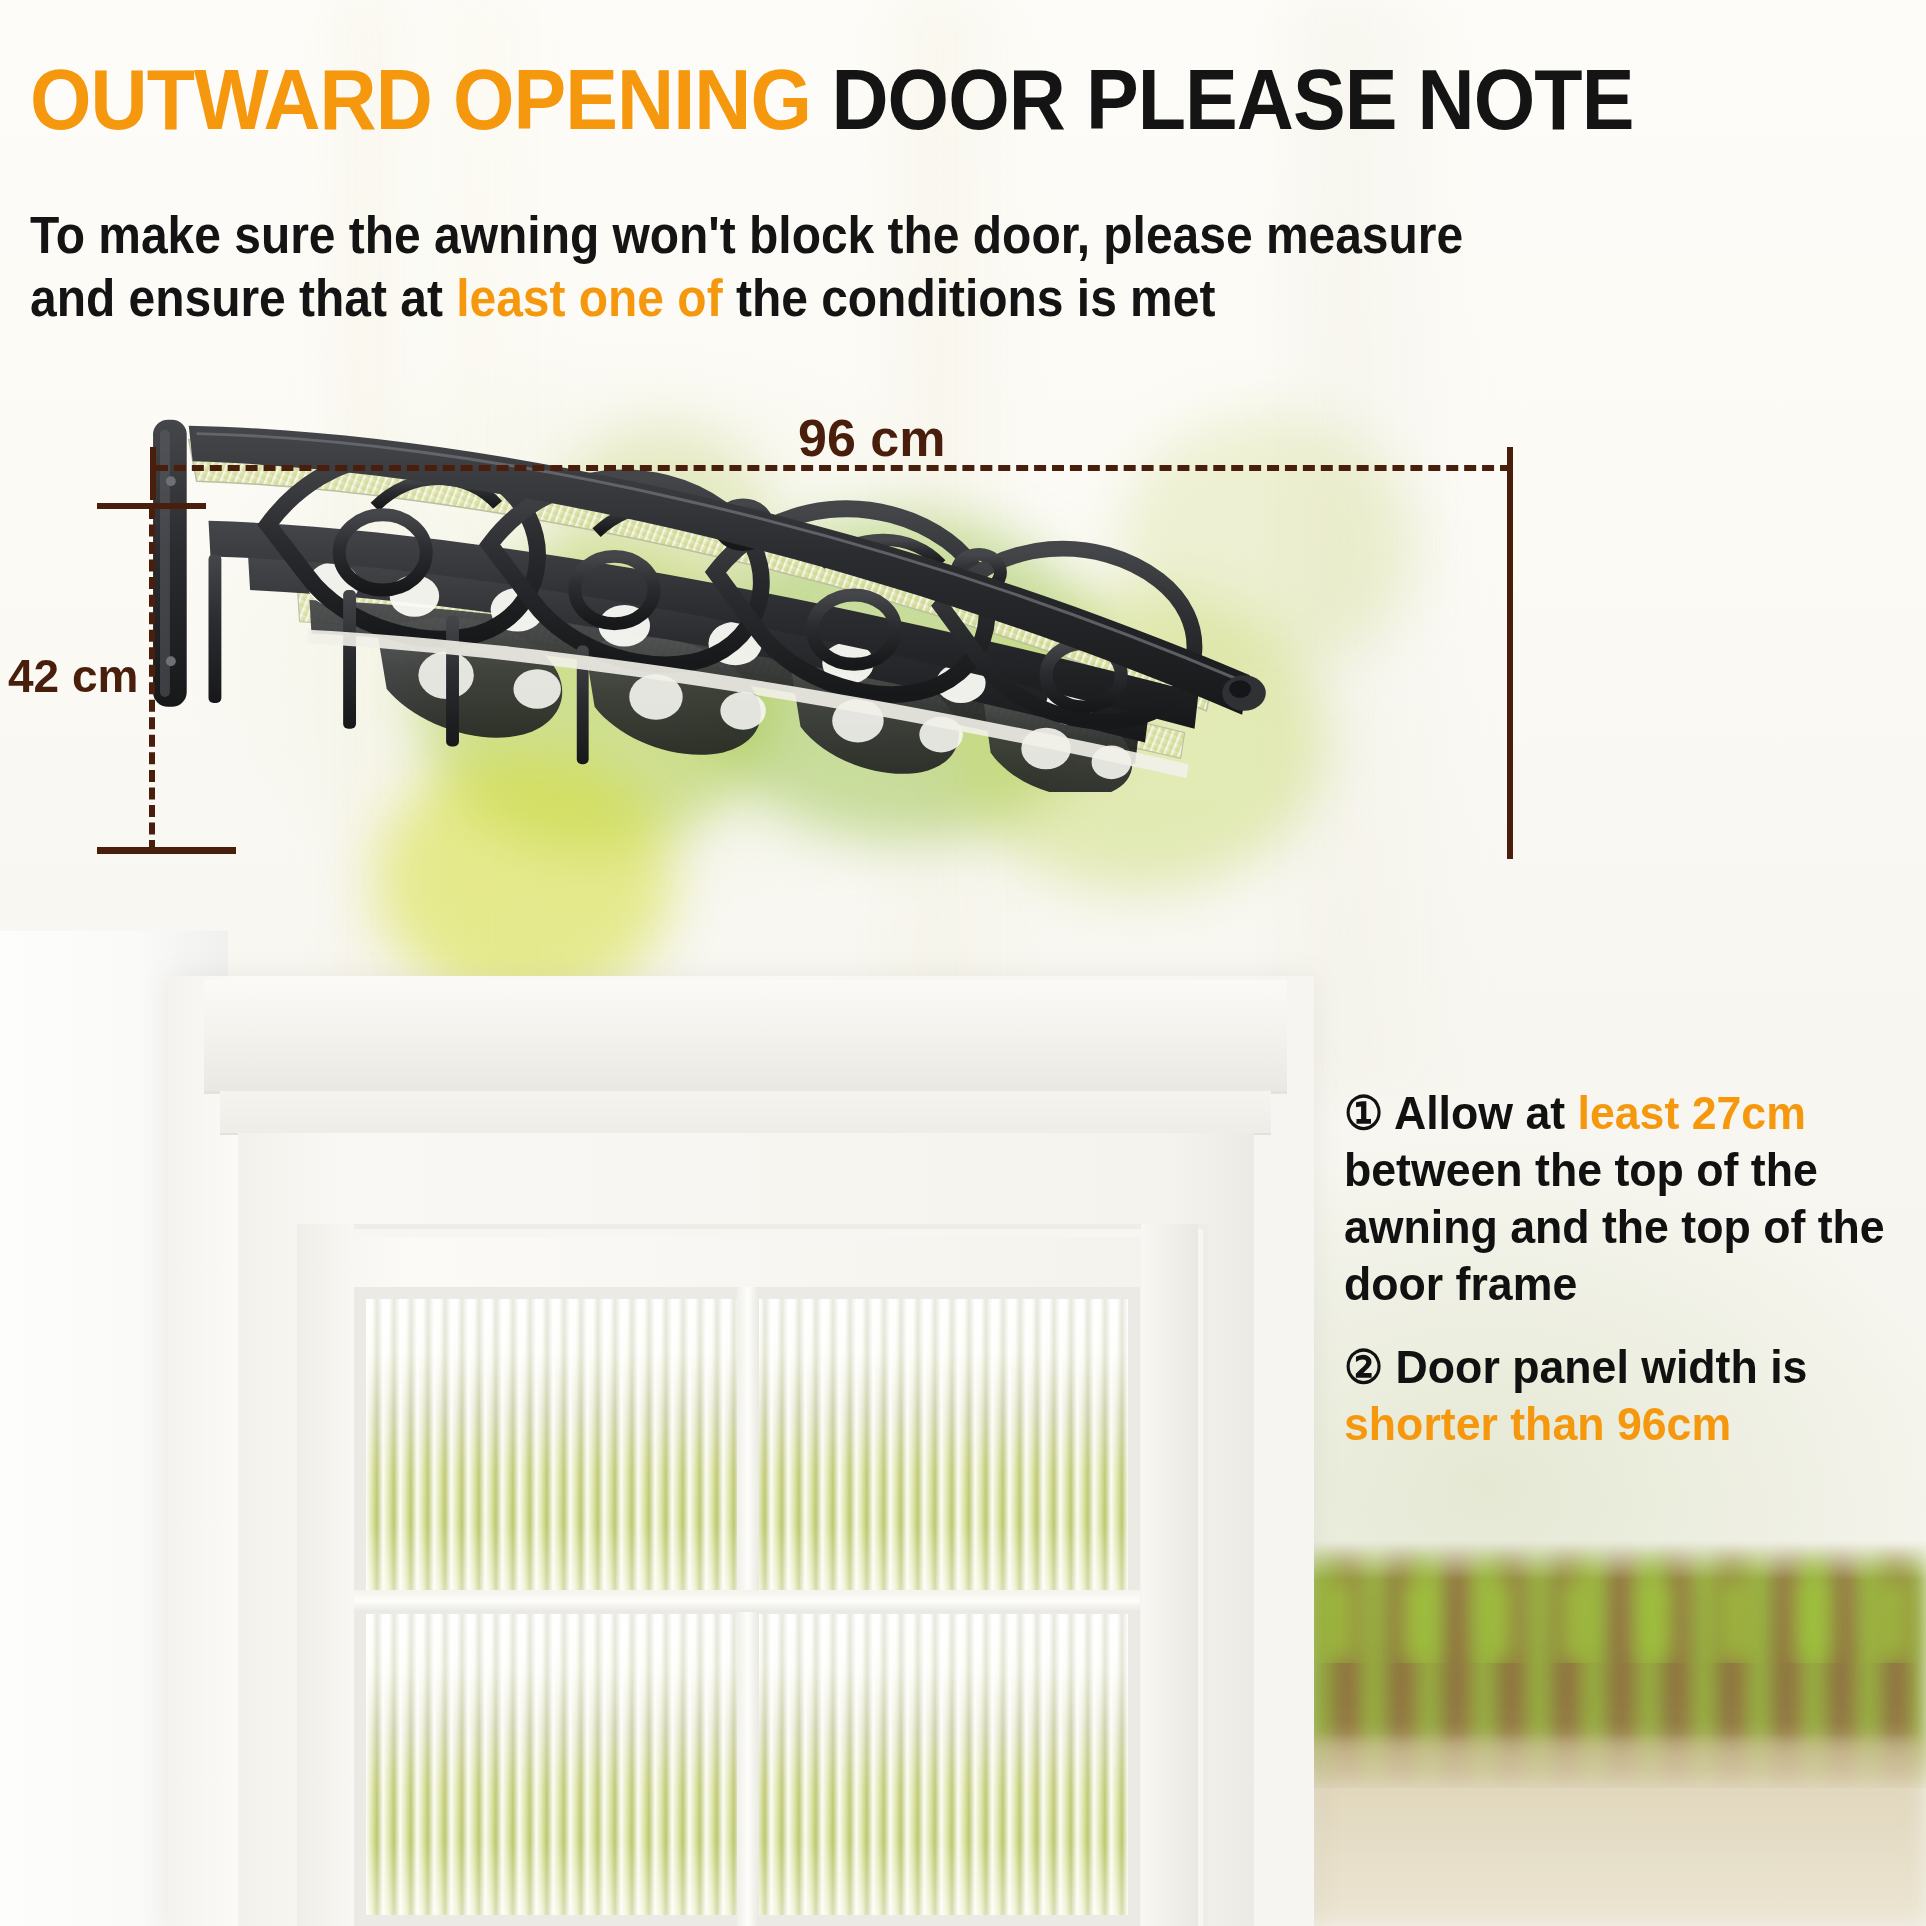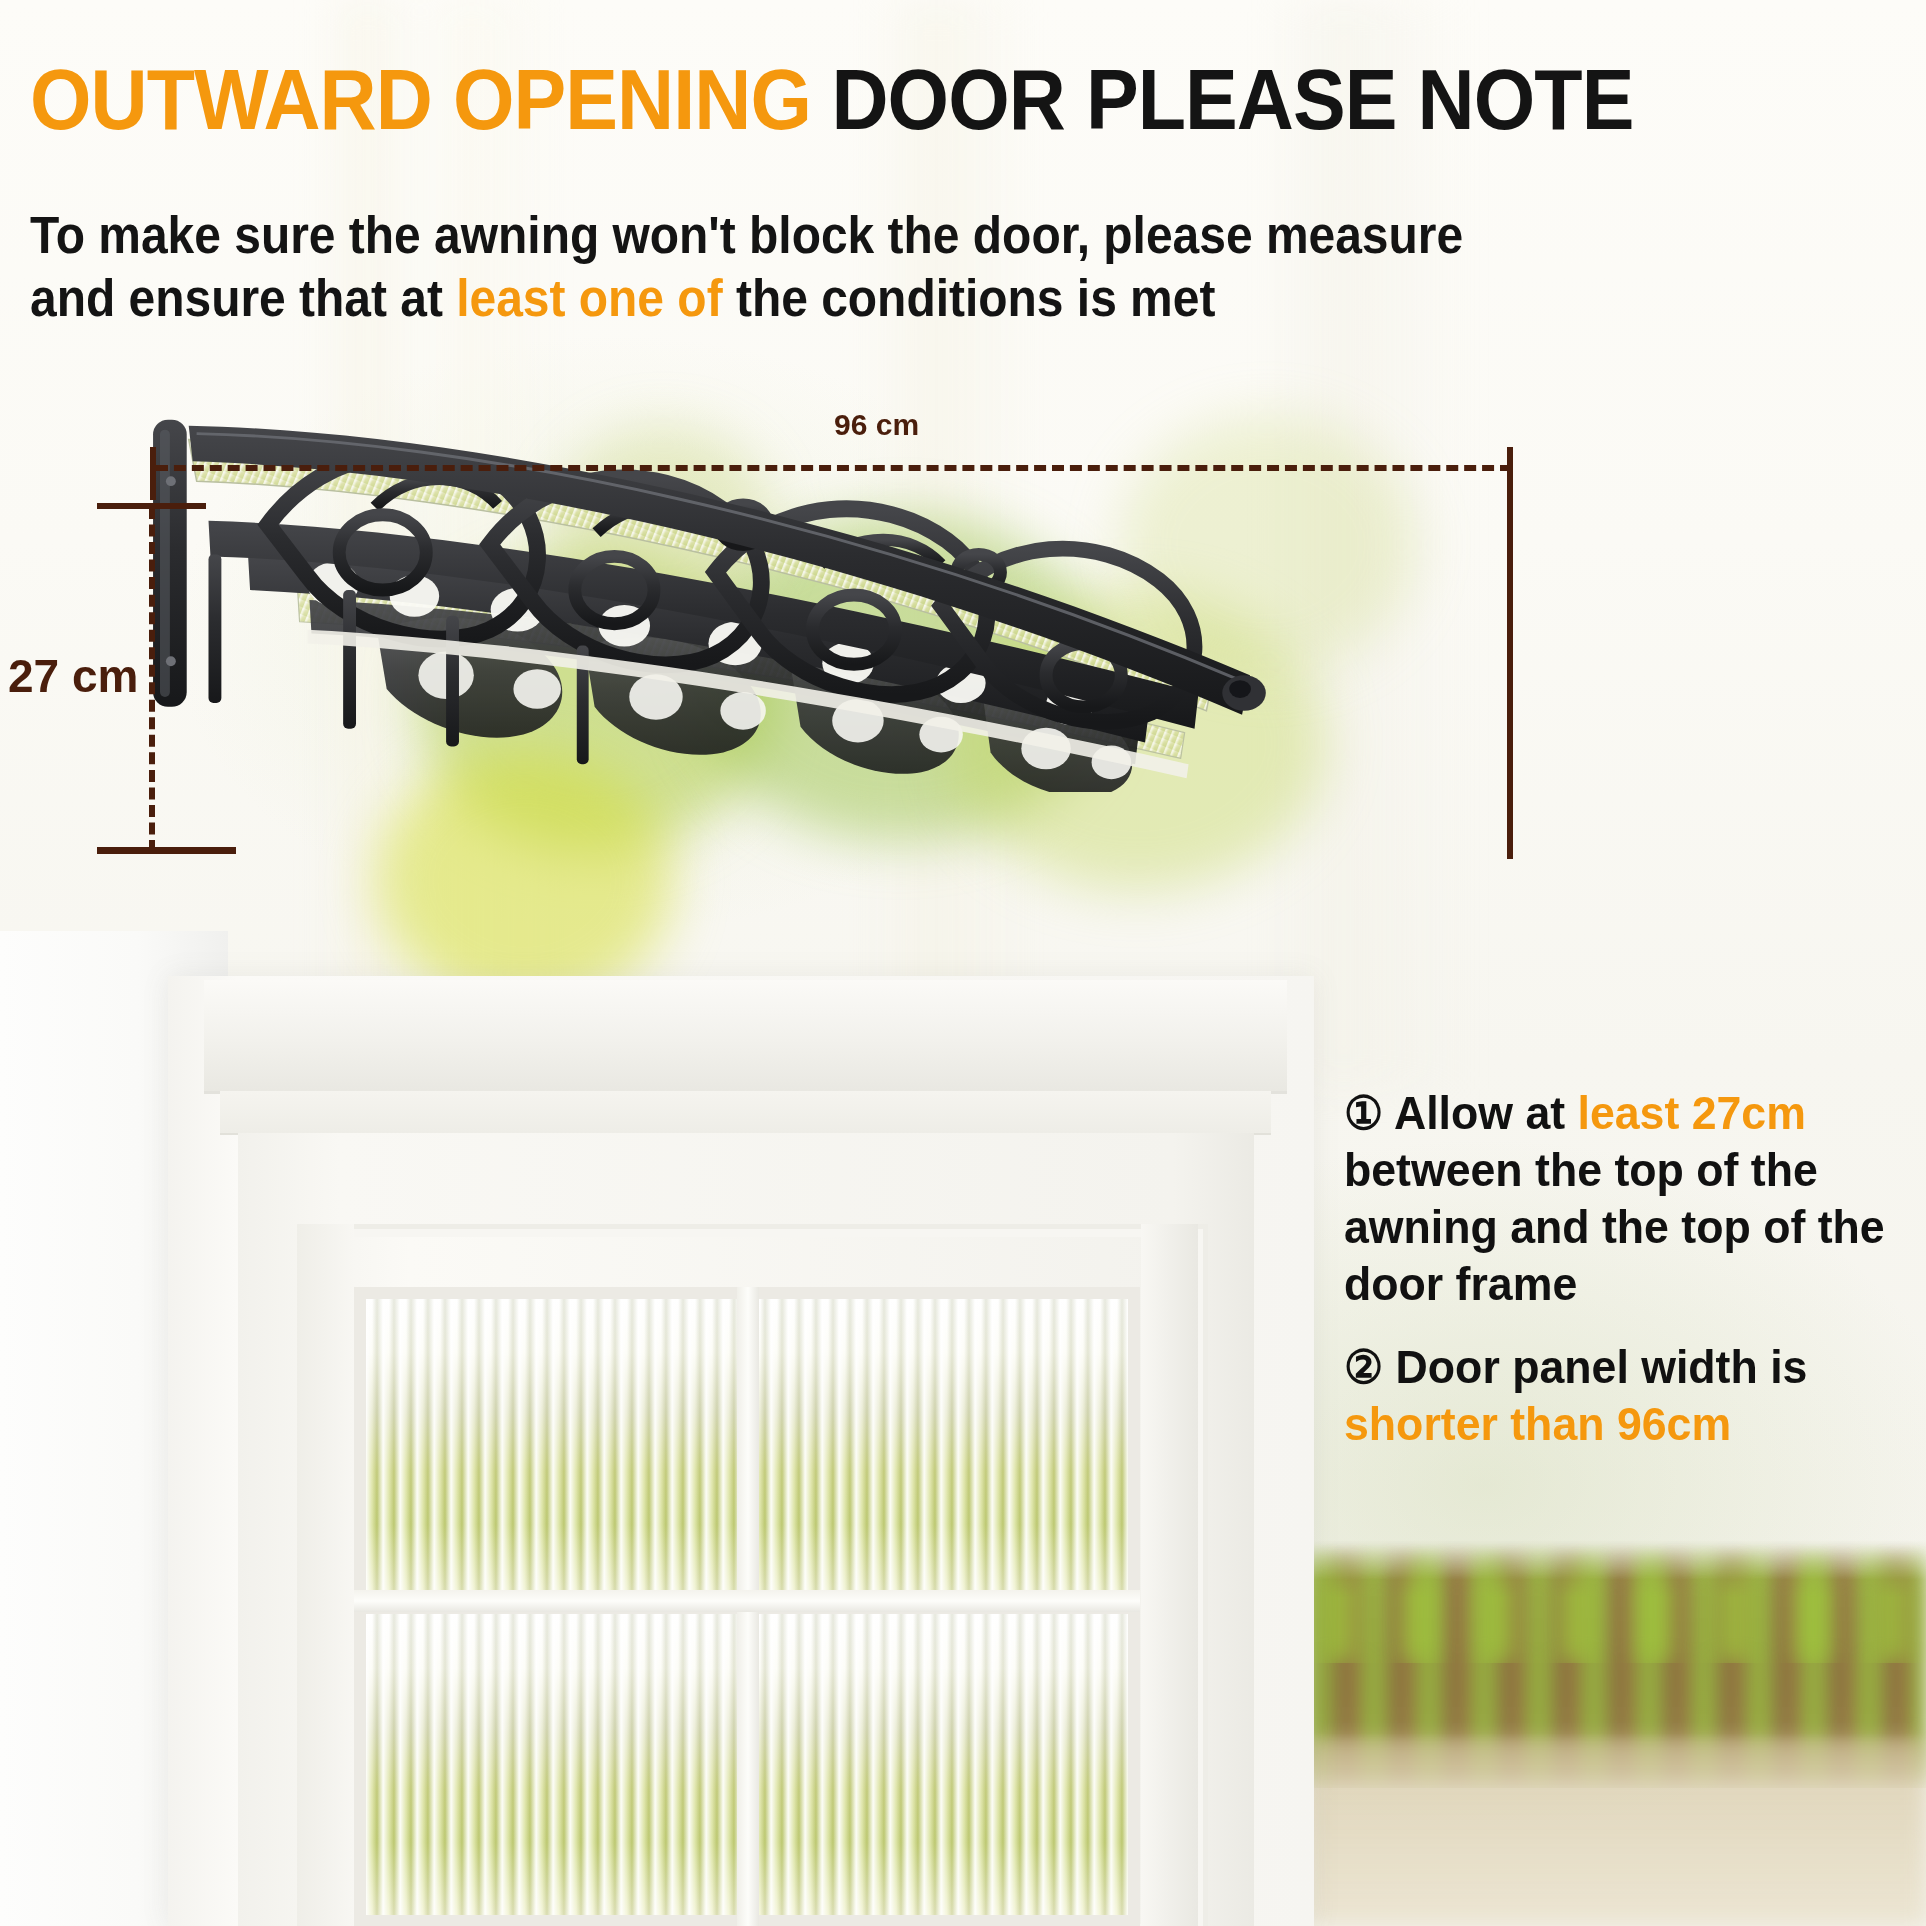--- a/index.html
+++ b/index.html
@@ -270,26 +270,26 @@
         <rect x="432" y="252" width="12" height="120" rx="5"></rect>
       </g>
 
       <path d="M 160 236 C 430 250 770 308 1050 372 L 1048 386 C 770 324 430 264 160 250 Z" fill="#f2f1e9" opacity=".9"></path>
     </svg>
   </div>
 
   <div class="dim" style="left:150px;top:447px;width:6px;height:53px;"></div>
   <div class="dashedH" style="left:156px;top:465px;width:1356px;"></div>
   <div class="dim" style="left:1507px;top:447px;width:6px;height:412px;"></div>
-  <div class="dim-label" style="left:834px;top:408px;font-size:30px;">96 cm</div>
+  <div class="dim-label" style="left:798px;top:408px;font-size:52px;">96 cm</div>
 
   <div class="dim" style="left:97px;top:503px;width:109px;height:6px;"></div>
   <div class="dashedV" style="left:149px;top:507px;height:345px;"></div>
   <div class="dim" style="left:97px;top:847px;width:139px;height:7px;"></div>
-  <div class="dim-label" style="left:8px;top:649px;font-size:46px;">27 cm</div>
+  <div class="dim-label" style="left:8px;top:649px;font-size:46px;">42 cm</div>
 
   <div class="headline">
     <span class="o">OUTWARD OPENING</span><span style="display:inline-block;width:22px"></span><span class="b">DOOR PLEASE NOTE</span>
   </div>
 
   <div class="sub sub1">To make sure the awning won't block the door, please measure</div>
   <div class="sub sub2"><span>and ensure that at </span><span class="o">least one of</span><span> the conditions is met</span></div>
 
   <div class="cond cond1"><span class="num">①</span><span> Allow at </span><span class="o">least 27cm</span><span> between the top of the awning and the top of the door frame</span></div>
 

